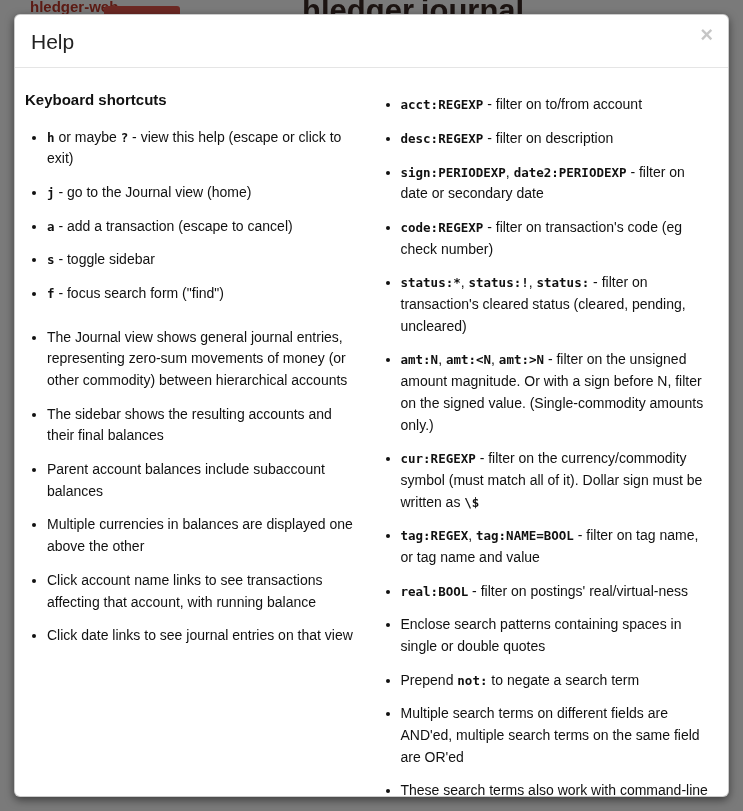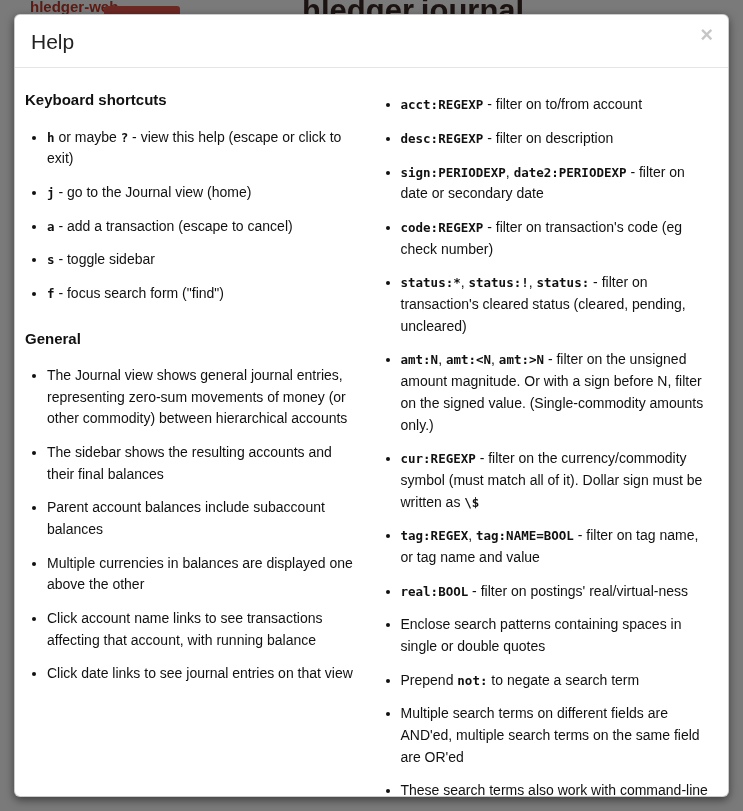--- a/index.html
+++ b/index.html
@@ -59,21 +59,20 @@
       <div class="col">
         <div class="section-heading">Keyboard shortcuts</div>
         <ul>
             <li><code>h</code> or maybe <code>?</code> - view this help (escape or click to exit)</li>
             <li><code>j</code> - go to the Journal view (home)</li>
             <li><code>a</code> - add a transaction (escape to cancel)</li>
             <li><code>s</code> - toggle sidebar</li>
             <li><code>f</code> - focus search form ("find")</li>
           </ul>
 
-        <div class="section-heading">General</div>
         <ul>
             <li>The Journal view shows general journal entries, representing zero-sum movements of money (or other commodity) between hierarchical accounts</li>
             <li>The sidebar shows the resulting accounts and their final balances</li>
             <li>Parent account balances include subaccount balances</li>
             <li>Multiple currencies in balances are displayed one above the other</li>
             <li>Click account name links to see transactions affecting that account, with running balance</li>
             <li>Click date links to see journal entries on that view</li>
           </ul>
       </div>
 

